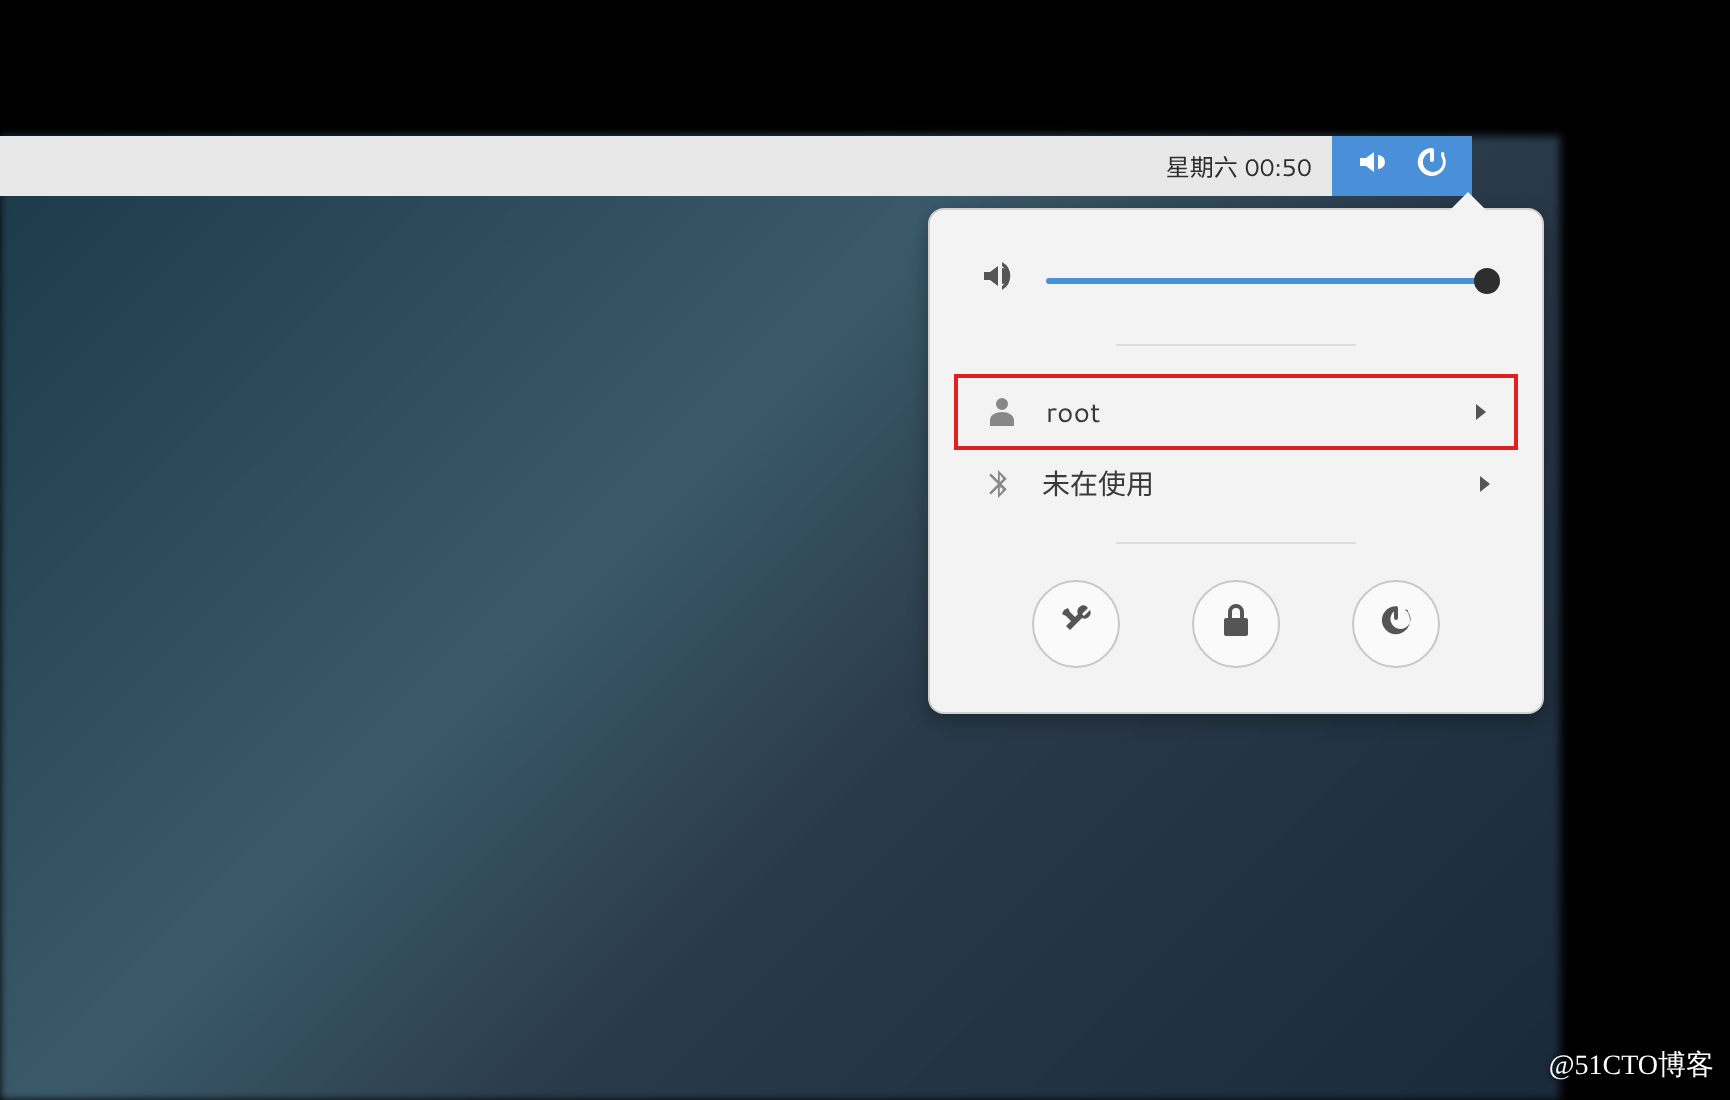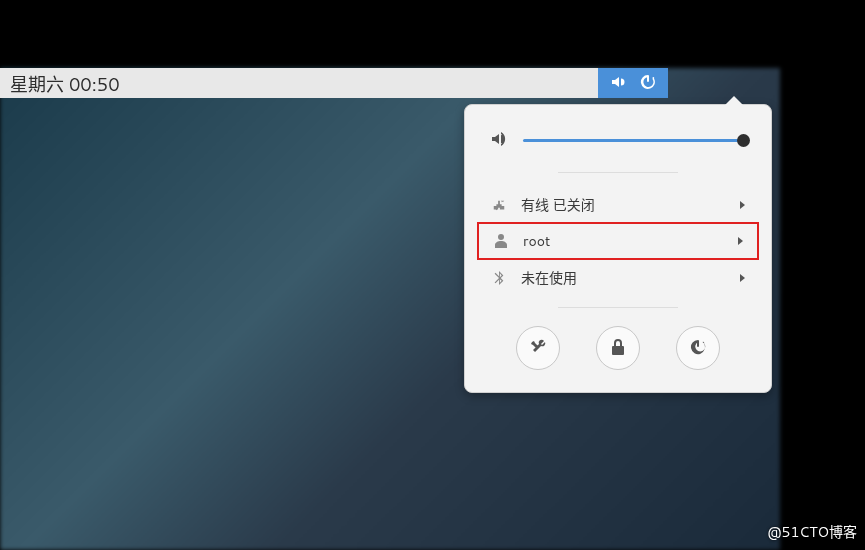--- a/index.html
+++ b/index.html
@@ -17,27 +17,27 @@
       left: 0;
       width: 780px;
       height: 482px;
       background: linear-gradient(135deg, #1a3a4a 0%, #2a4a5a 20%, #3a5a6a 40%, #2a3a4a 60%, #1a2a3a 100%);
       filter: blur(2px);
     }
     .topbar {
       position: absolute;
       top: 68px;
       left: 0;
-      width: 668px;
+      width: 736px;
       height: 30px;
       background: #e8e8e8;
       display: flex;
       align-items: center;
-      justify-content: space-between;
-      font-size: 18px;
+      justify-content: flex-end;
+      font-size: 12px;
       color: #2e2e2e;
     }
     .clock-label {
       padding: 0 10px;
     }
     .indicator-area {
       background: #4a90d9;
       height: 30px;
       display: flex;
       align-items: center;
@@ -138,20 +138,21 @@
       justify-content: center;
     }
     .action-btn svg { fill: #555; }
     .watermark {
       position: absolute;
       right: 8px;
       bottom: 8px;
       color: #fff;
       font-size: 14px;
       text-shadow: 0 0 3px #000;
+      font-family: Liberation Serif, serif;
     }
   </style>
 </head>
 <body>
 
 <div class="desktop-area"></div>
 
 <div class="topbar">
   <span class="clock-label">星期六 00:50</span>
   <div class="indicator-area">
@@ -176,29 +177,20 @@
         </svg>
     </span>
     <div class="slider-track">
       <div class="slider-thumb"></div>
     </div>
   </div>
   <div class="sep-short"></div>
 
   <div class="menu-list">
 
-    <div class="menu-item">
-      <span class="mi-icon">
-        <svg width="14" height="14" viewBox="0 0 16 16">
-            <path d="M2 3h5v4H5v2H2v4h5v-2h2v2h5v-4h-3V7H9V3h5l-1.5 1.5L14 6l-2-2-2 2 1.5-1.5L10 3zM3 12l2 2 2-2-2-2-2 2z"></path>
-          </svg>
-      </span>
-      <span class="mi-label">有线 已关闭</span>
-      <span class="mi-arrow"></span>
-    </div>
 
     <div class="menu-item highlighted">
       <span class="mi-icon">
         <svg width="12" height="14" viewBox="0 0 12 14">
             <path d="M6 0a3 3 0 110 6 3 3 0 010-6zm0 7c3 0 6 1.5 6 4v3H0v-3c0-2.5 3-4 6-4z"></path>
           </svg>
       </span>
       <span class="mi-label">root</span>
       <span class="mi-arrow"></span>
     </div>

